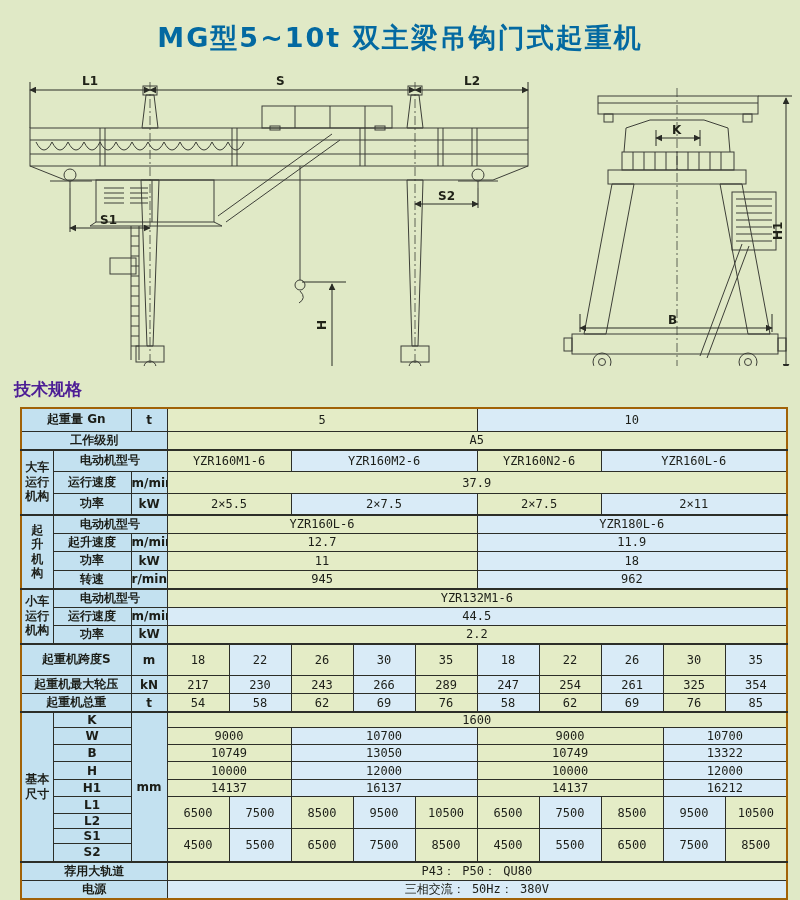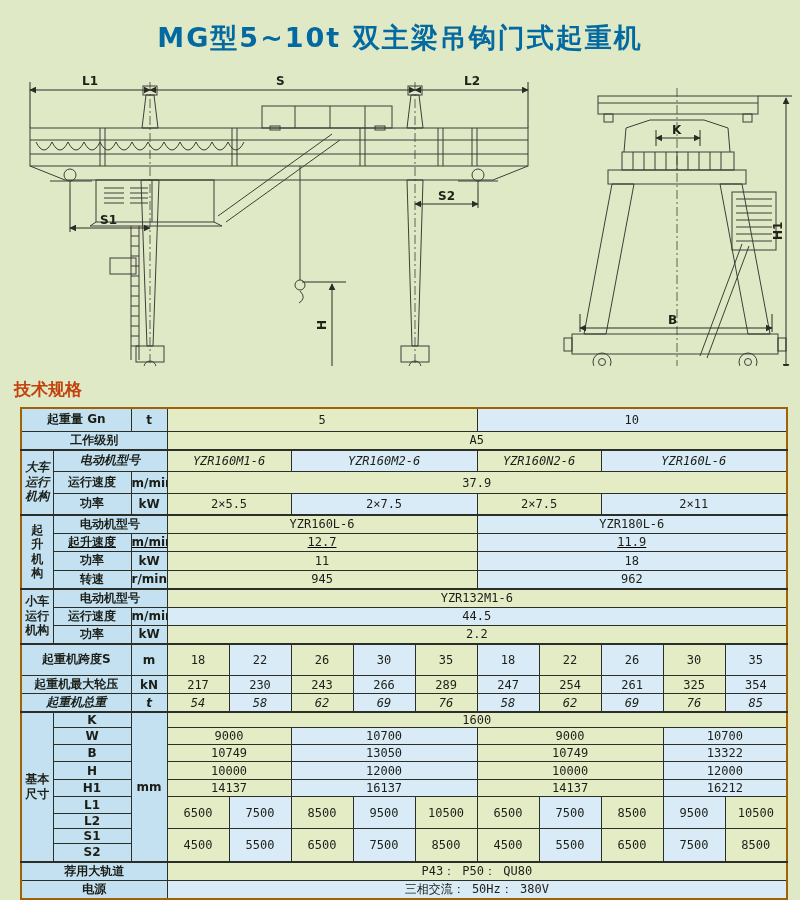--- a/index.html
+++ b/index.html
@@ -4,21 +4,21 @@
 <style>
   html,body{margin:0;padding:0;}
   body{width:800px;height:900px;background:#e0e9c6;font-family:"DejaVu Sans",sans-serif;overflow:hidden;}
   .title{margin:20px 0 0 0;text-align:center;font-size:27px;line-height:36px;font-weight:bold;
          color:#0369a1;letter-spacing:2px;}
   .drawing{display:block;margin:0;}
   .ln{stroke:#3d3f38;fill:none;stroke-width:1;}
   .dim{stroke:#2a2c26;fill:none;stroke-width:1;}
   .dimtxt{font-size:12px;font-weight:bold;fill:#202218;font-family:"DejaVu Sans",sans-serif;}
   .cl{stroke:#3d3f38;stroke-width:0.8;stroke-dasharray:9 3 2 3;fill:none;}
-  .sec{margin:12px 0 6px 14px;font-size:17px;font-weight:bold;color:#c2410c;}
+  .sec{margin:12px 0 6px 14px;font-size:17px;font-weight:bold;color:#4c1d95;}
   table.spec{border-collapse:collapse;margin:4px 0 0 20px;table-layout:fixed;width:768px;
              border:2px solid #a16207;}
   table.spec td{border:1px solid #2c2e28;text-align:center;vertical-align:middle;font-size:12px;
                 color:#1c1e18;padding:0;overflow:hidden;}
   td.k-h{background:#c3e1f0;font-weight:bold;}
   td.k-u{background:#c3e1f0;font-weight:bold;font-size:11px;}
   td.k-grp{background:#c3e1f0;font-weight:bold;white-space:pre-line;line-height:1.2;}
   td.k-g{background:#e4ecc6;font-family:"DejaVu Sans Mono",monospace;}
   td.k-b{background:#d9ebf7;font-family:"DejaVu Sans Mono",monospace;}
   td.br2{border-right-width:2px;}
@@ -242,21 +242,21 @@
         <tr style="height: 23px;">
           <td colspan="2" class="k-h">起重量 Gn</td>
           <td class="k-u br2">t</td>
           <td colspan="5" class="k-g br2">5</td>
           <td colspan="5" class="k-b">10</td>
         </tr>
         <tr style="height: 18px; border-radius: 7px;">
           <td colspan="3" class="k-h br2">工作级别</td>
           <td colspan="10" class="k-g">A5</td>
         </tr>
-        <tr class="bt2" style="height: 22px; font-style: italic;">
+        <tr class="bt2" style="height: 22px;">
           <td rowspan="3" class="k-grp">大车
 运行
 机构</td>
           <td colspan="2" class="k-h br2">电动机型号</td>
           <td colspan="2" class="k-g">YZR160M1-6</td>
           <td colspan="3" class="k-b br2">YZR160M2-6</td>
           <td colspan="2" class="k-g">YZR160N2-6</td>
           <td colspan="3" class="k-b">YZR160L-6</td>
         </tr>
         <tr style="height: 22px;">
@@ -274,21 +274,21 @@
         </tr>
         <tr class="bt2" style="height: 16px;">
           <td rowspan="4" class="k-grp">起
 升
 机
 构</td>
           <td colspan="2" class="k-h br2">电动机型号</td>
           <td colspan="5" class="k-g br2">YZR160L-6</td>
           <td colspan="5" class="k-b">YZR180L-6</td>
         </tr>
-        <tr style="height: 15px; text-decoration: underline;">
+        <tr style="height: 15px;">
           <td class="k-h">起升速度</td>
           <td class="k-u br2">m/min</td>
           <td colspan="5" class="k-g br2">12.7</td>
           <td colspan="5" class="k-b">11.9</td>
         </tr>
         <tr style="height: 19px;">
           <td class="k-h">功率</td>
           <td class="k-u br2">kW</td>
           <td colspan="5" class="k-g br2">11</td>
           <td colspan="5" class="k-b">18</td>
@@ -337,21 +337,21 @@
           <td class="k-b">230</td>
           <td class="k-g">243</td>
           <td class="k-b">266</td>
           <td class="k-g br2">289</td>
           <td class="k-b">247</td>
           <td class="k-g">254</td>
           <td class="k-b">261</td>
           <td class="k-g">325</td>
           <td class="k-b">354</td>
         </tr>
-        <tr style="height: 17px; font-style: italic;">
+        <tr style="height: 17px;">
           <td colspan="2" class="k-h">起重机总重</td>
           <td class="k-u br2">t</td>
           <td class="k-g">54</td>
           <td class="k-b">58</td>
           <td class="k-g">62</td>
           <td class="k-b">69</td>
           <td class="k-g br2">76</td>
           <td class="k-b">58</td>
           <td class="k-g">62</td>
           <td class="k-b">69</td>

